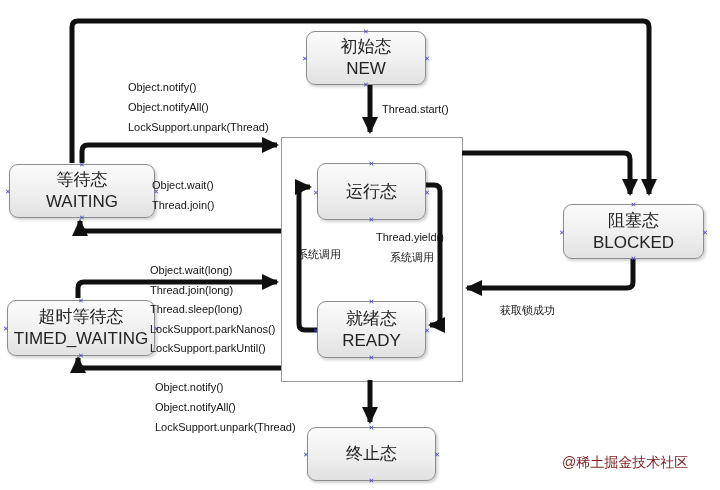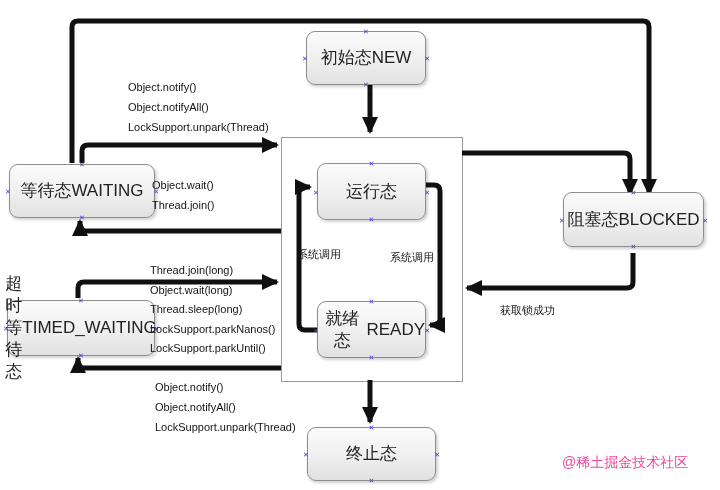--- a/index.html
+++ b/index.html
@@ -4,30 +4,30 @@
 <style>
   html,body{margin:0;padding:0;background:#ffffff;}
   .canvas{position:relative;width:720px;height:490px;background:#fff;overflow:hidden;
           font-family:"Liberation Sans","DejaVu Sans",sans-serif;}
   .runnable-box{position:absolute;left:281px;top:137px;width:180px;height:243px;
           border:1px solid #9a9a9a;background:#ffffff;z-index:1;}
   svg.wires{position:absolute;left:0;top:0;z-index:2;}
   .state-box{position:absolute;z-index:3;border:1.5px solid #8d8d8d;border-radius:9px;
           background:linear-gradient(180deg,#fbfbfb 0%,#efefef 55%,#e1e1e1 100%);
           box-shadow:1.5px 2px 3px rgba(0,0,0,.18);
-          display:flex;flex-direction:row;justify-content:center;align-items:center;
+          display:flex;flex-direction:column;justify-content:center;align-items:center;
           font-size:17px;color:#222;line-height:22px;text-align:center;}
   .lbl{position:absolute;z-index:4;font-size:11px;color:#141414;line-height:20px;white-space:nowrap;}
   .lbl.tight{line-height:19.6px;}
   .hx{position:absolute;font-size:7px;font-weight:bold;color:#4646cf;line-height:1;z-index:5;}
   .hx-t{top:-4px;left:50%;transform:translateX(-50%);}
   .hx-b{bottom:-4px;left:50%;transform:translateX(-50%);}
   .hx-l{left:-5px;top:50%;transform:translateY(-50%);}
   .hx-r{right:-5px;top:50%;transform:translateY(-50%);}
-  .watermark{position:absolute;left:562px;top:454px;z-index:6;font-size:14px;color:#ec4899;}
+  .watermark{position:absolute;left:562px;top:454px;z-index:6;font-size:14px;color:#7f1d1d;}
 </style>
 </head>
 <body>
 
 <div class="canvas">
 
   <div class="runnable-box"></div>
 
   <svg class="wires" width="720" height="490" viewBox="0 0 720 490">
     <defs>
@@ -87,21 +87,21 @@
 
   <div class="state-box" style="left:317px;top:301px;width:107px;height:55px">
     <div>就绪态</div>
     <div>READY</div>
   <span class="hx hx-t">✕</span>
       <span class="hx hx-b">✕</span>
       <span class="hx hx-l">✕</span>
       <span class="hx hx-r">✕</span>
     </div>
 
-  <div class="state-box" style="left:563px;top:192px;width:139px;height:53px">
+  <div class="state-box" style="left:563px;top:204px;width:139px;height:53px">
     <div>阻塞态</div>
     <div>BLOCKED</div>
   <span class="hx hx-t">✕</span>
       <span class="hx hx-b">✕</span>
       <span class="hx hx-l">✕</span>
       <span class="hx hx-r">✕</span>
     </div>
 
   <div class="state-box" style="left:307px;top:427px;width:127px;height:52px">
     <div>终止态</div>
@@ -110,43 +110,45 @@
       <span class="hx hx-l">✕</span>
       <span class="hx hx-r">✕</span>
     </div>
 
   <div class="lbl" style="left:128px;top:77px">
     <div>Object.notify()</div>
     <div>Object.notifyAll()</div>
     <div>LockSupport.unpark(Thread)</div>
   </div>
 
+  <div class="lbl" style="left:382px;top:99px">Thread.start()</div>
 
   <div class="lbl" style="left:152px;top:175px">
     <div>Object.wait()</div>
     <div>Thread.join()</div>
   </div>
 
   <div class="lbl tight" style="left:150px;top:261px">
+    <div>Object.wait(long)</div>
     <div>Thread.join(long)</div>
-    <div>Object.wait(long)</div>
     <div>Thread.sleep(long)</div>
     <div>LockSupport.parkNanos()</div>
     <div>LockSupport.parkUntil()</div>
   </div>
 
   <div class="lbl" style="left:155px;top:377px">
     <div>Object.notify()</div>
     <div>Object.notifyAll()</div>
     <div>LockSupport.unpark(Thread)</div>
   </div>
 
 
   <div class="lbl" style="left:500px;top:300px">获取锁成功</div>
 
+  <div class="lbl" style="left:376px;top:227px">Thread.yield()</div>
 
   <div class="lbl" style="left:390px;top:247px">系统调用</div>
 
   <div class="lbl" style="left:297px;top:244px">系统调用</div>
 
   <div class="watermark">@稀土掘金技术社区</div>
 
 </div>
 
 </body></html>

